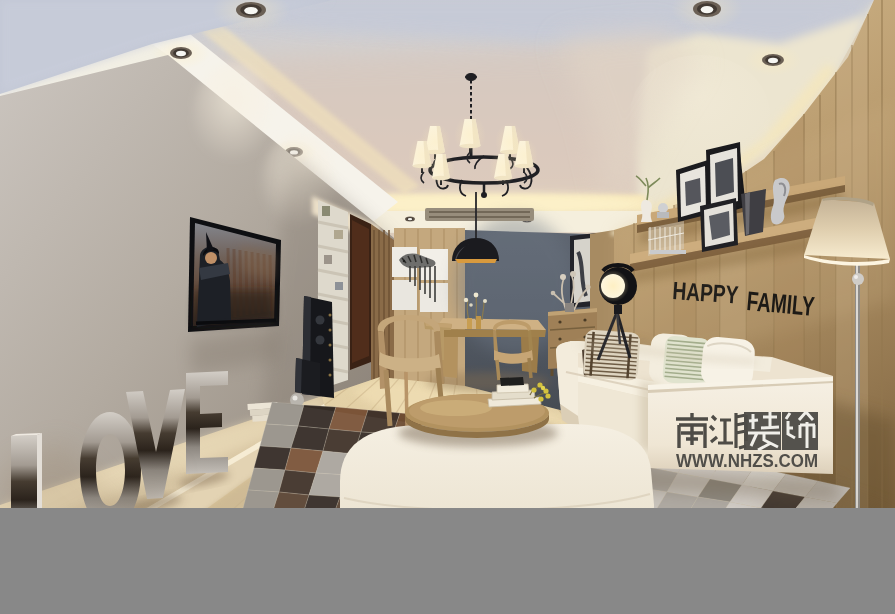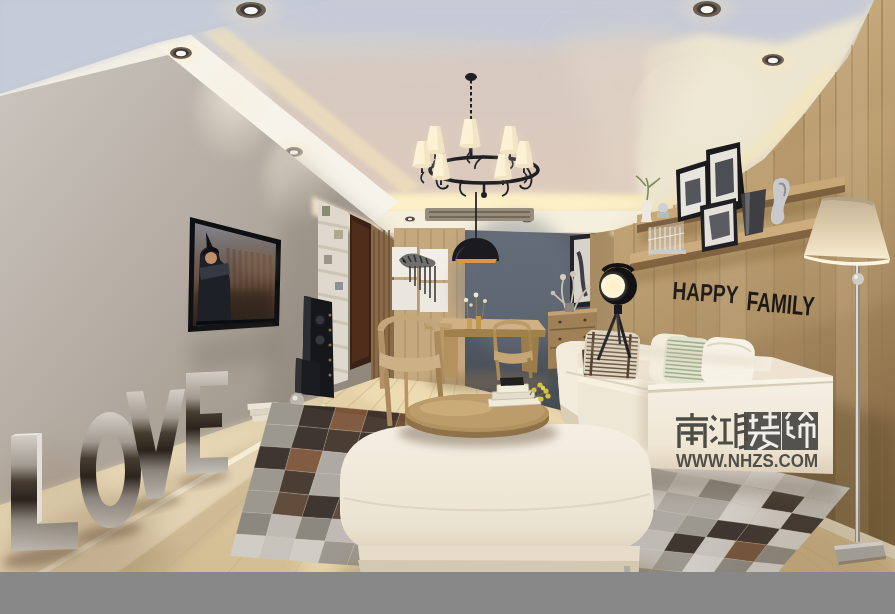--- a/index.html
+++ b/index.html
@@ -1,14 +1,14 @@
 <!DOCTYPE html>
 <html><head><meta charset="utf-8"><style>
 html,body{margin:0;padding:0;background:#888;}
-#scene{width:895px;height:572px;overflow:hidden;position:relative;font-family:"Liberation Sans",sans-serif;}
+#scene{width:895px;height:508px;overflow:hidden;position:relative;font-family:"Liberation Sans",sans-serif;}
 </style></head><body>
 <div id="scene">
 <svg width="895" height="614" viewBox="0 0 895 614">
 <defs>
 <filter id="b2" x="-30%" y="-30%" width="160%" height="160%">
           <feGaussianBlur stdDeviation="2"></feGaussianBlur>
         </filter>
 <filter id="b4" x="-40%" y="-40%" width="180%" height="180%">
           <feGaussianBlur stdDeviation="4"></feGaussianBlur>
         </filter>

